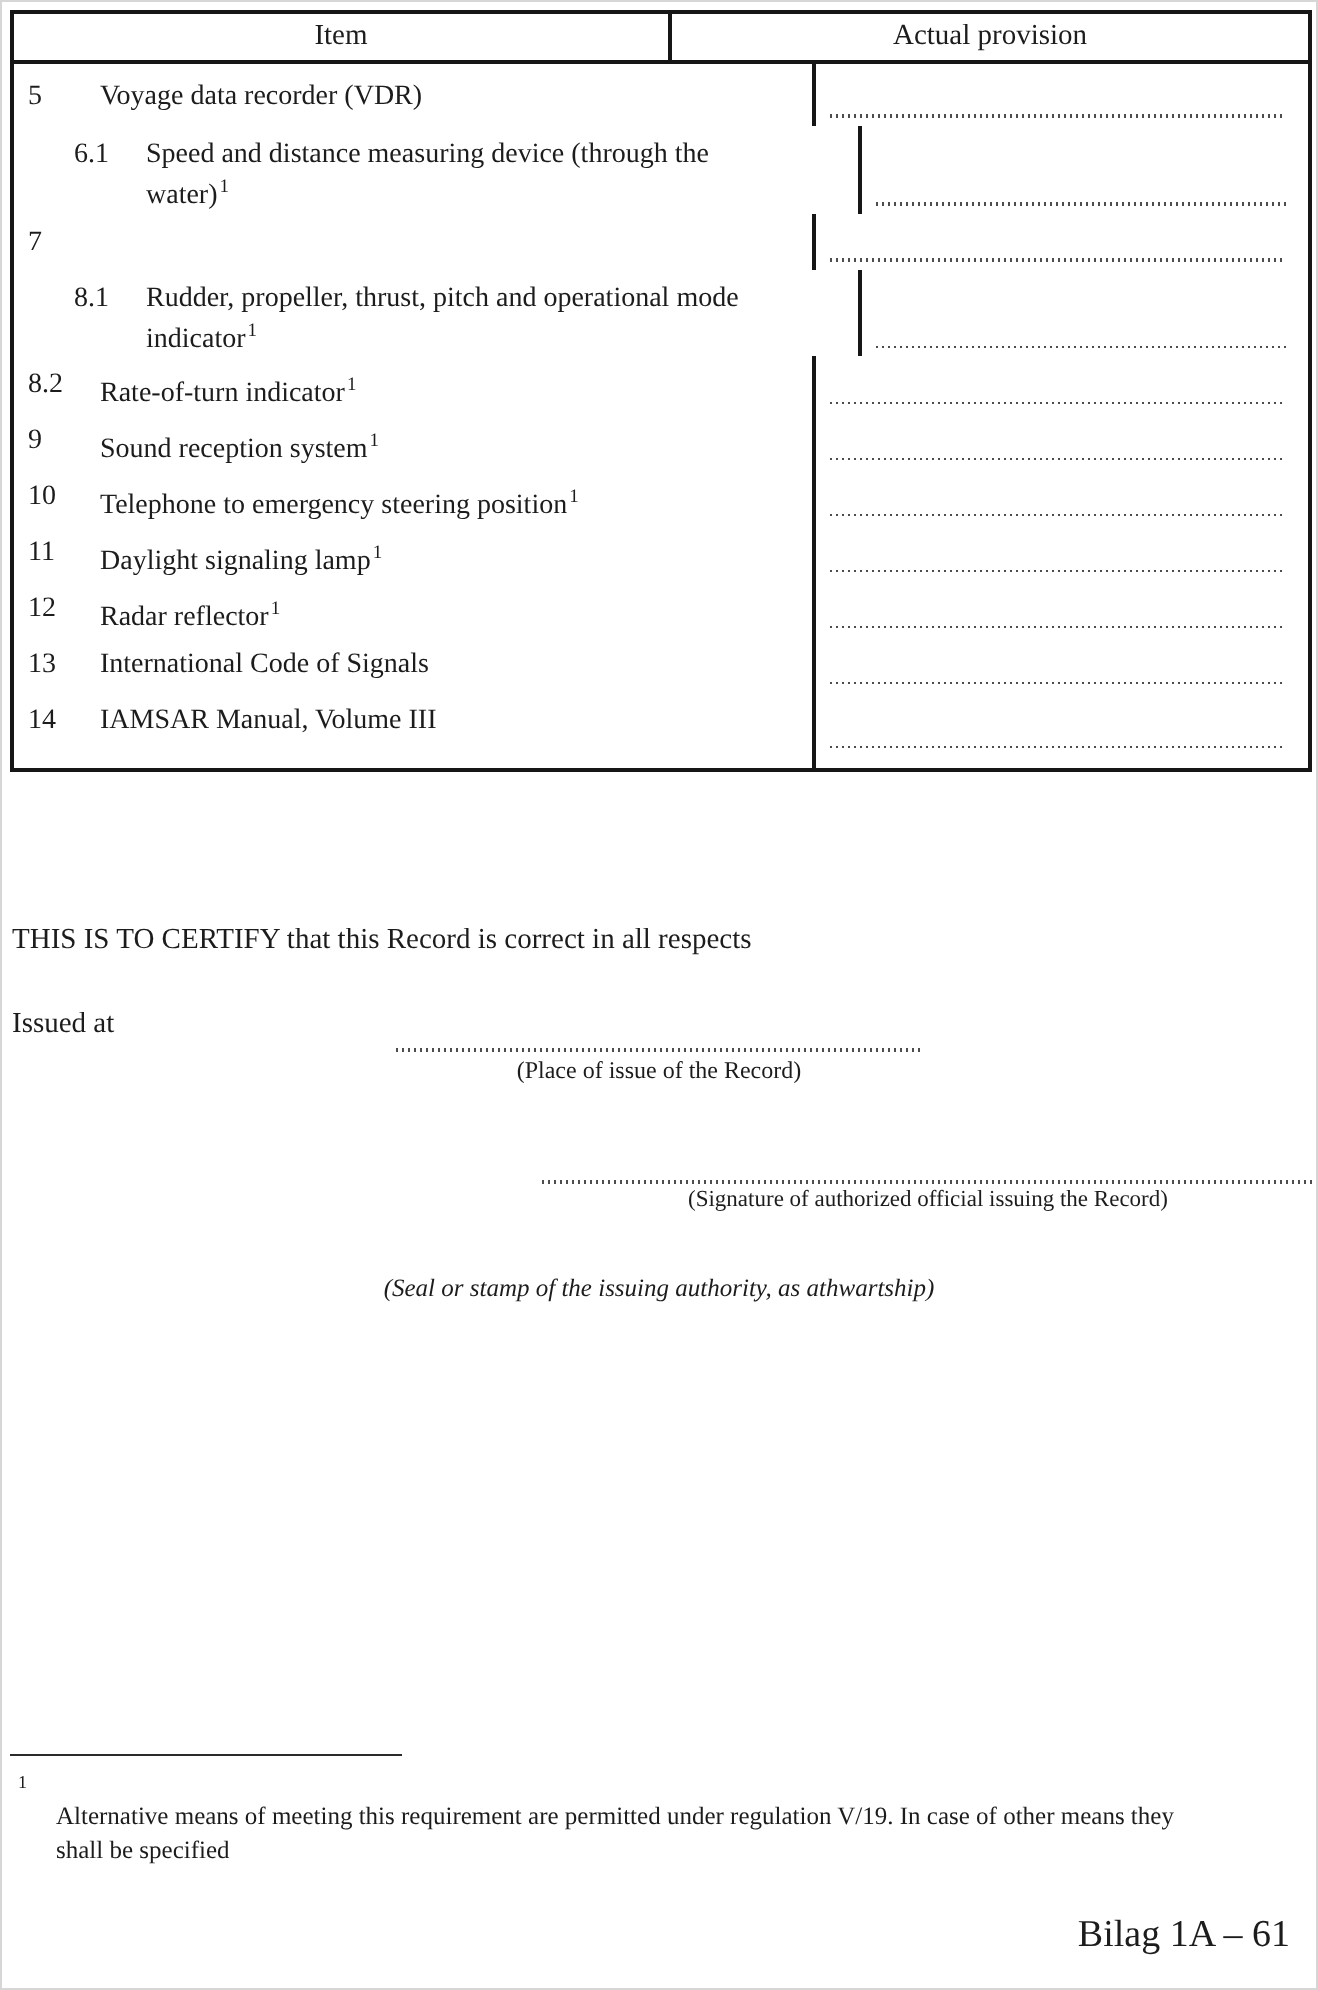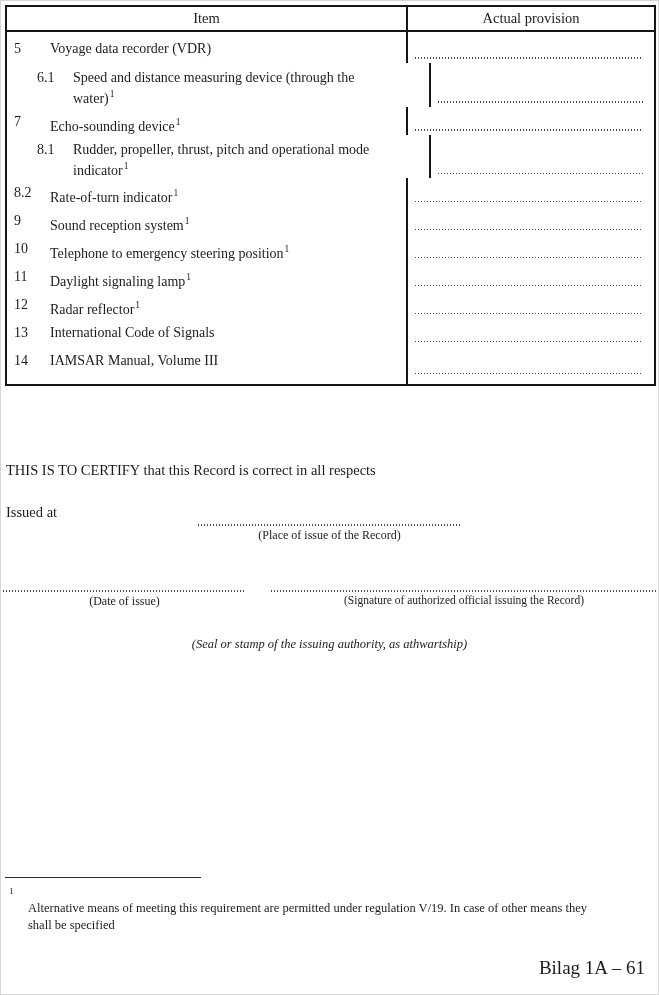--- a/index.html
+++ b/index.html
@@ -23,21 +23,21 @@
     border: 2px solid #161616;
     box-sizing: border-box;
     background: #fff;
   }
   .thead {
     display: flex;
     height: 23px;
     border-bottom: 2px solid #161616;
   }
   .th-item {
-    width: 401px;
+    width: 329px;
     border-right: 2px solid #161616;
     box-sizing: border-box;
     display: flex; align-items: center; justify-content: center;
     font-size: 14.5px;
   }
   .th-prov {
     flex: 1;
     display: flex; align-items: center; justify-content: center;
     font-size: 14.5px;
   }
@@ -149,21 +149,20 @@
       </div>
       <div class="tcell-r">
         <div class="dotline"></div>
       </div>
     </div>
 
 
     <div class="trow">
       <div class="tcell-l">
         <span class="row-num">7</span>
-        <span class="row-text">Echo-sounding device<sup class="fn-ref">1</sup></span>
       </div>
       <div class="tcell-r">
         <div class="dotline"></div>
       </div>
     </div>
 
     <div class="trow two-line">
       <div class="tcell-l">
         <span class="row-num">8.1</span>
         <span class="row-text">Rudder, propeller, thrust, pitch and operational mode
@@ -248,24 +247,20 @@
 
   <div class="statement">THIS IS TO CERTIFY that this Record is correct in all respects</div>
 
   <div class="issued-at">Issued at</div>
 
   <div class="place-block">
     <div class="fill-line"></div>
     <div class="under-label">(Place of issue of the Record)</div>
   </div>
 
-  <div class="date-block">
-    <div class="fill-line"></div>
-    <div class="under-label">(Date of issue)</div>
-  </div>
 
   <div class="sig-block">
     <div class="fill-line"></div>
     <div class="under-label">(Signature of authorized official issuing the Record)</div>
   </div>
 
   <div class="seal-label">(Seal or stamp of the issuing authority, as athwartship)</div>
 
   <div class="footnote-rule"></div>
 

